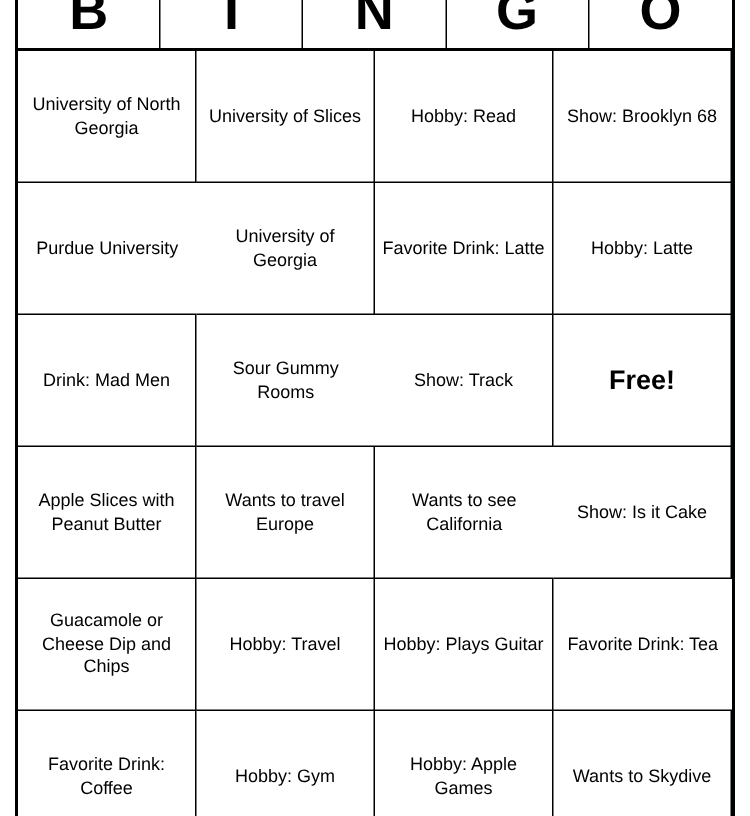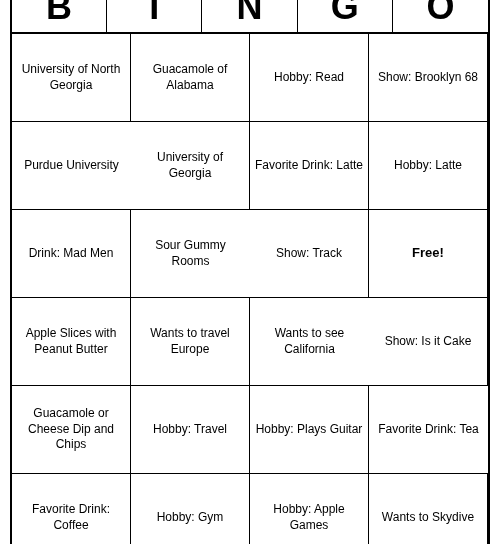--- a/index.html
+++ b/index.html
@@ -42,38 +42,38 @@
       align-items: center;
       justify-content: center;
       min-height: 88px;
       padding: 4px;
       font-size: 12px;
       line-height: 1.3;
     }
     .bingo-cell:nth-child(5n) { border-right: none; }
     .bingo-cell:nth-child(n+21) { border-bottom: none; }
     .bingo-cell.free {
-      font-size: 13px;
+      font-size: 18px;
       font-weight: bold;
     }
   </style>
 </head>
 <body>
 
 <div class="bingo-card">
   <div class="bingo-header">
     <div class="bingo-header-cell">B</div>
     <div class="bingo-header-cell">I</div>
     <div class="bingo-header-cell">N</div>
     <div class="bingo-header-cell">G</div>
     <div class="bingo-header-cell">O</div>
   </div>
   <div class="bingo-grid" id="bingo-grid">
   <div class="bingo-cell">University of North Georgia</div>
-      <div class="bingo-cell">Guacamole of Alabama</div>
+      <div class="bingo-cell">University of Slices</div>
       <div class="bingo-cell">Hobby: Read</div>
       <div class="bingo-cell">Show: Brooklyn 68</div>
       <div class="bingo-cell">Purdue University</div>
       <div class="bingo-cell">University of Georgia</div>
       <div class="bingo-cell">Favorite Drink: Latte</div>
       <div class="bingo-cell">Hobby: Latte</div>
       <div class="bingo-cell">Drink: Mad Men</div>
       <div class="bingo-cell">Sour Gummy Rooms</div>
       <div class="bingo-cell">Show: Track</div>
       <div class="bingo-cell free">Free!</div>

